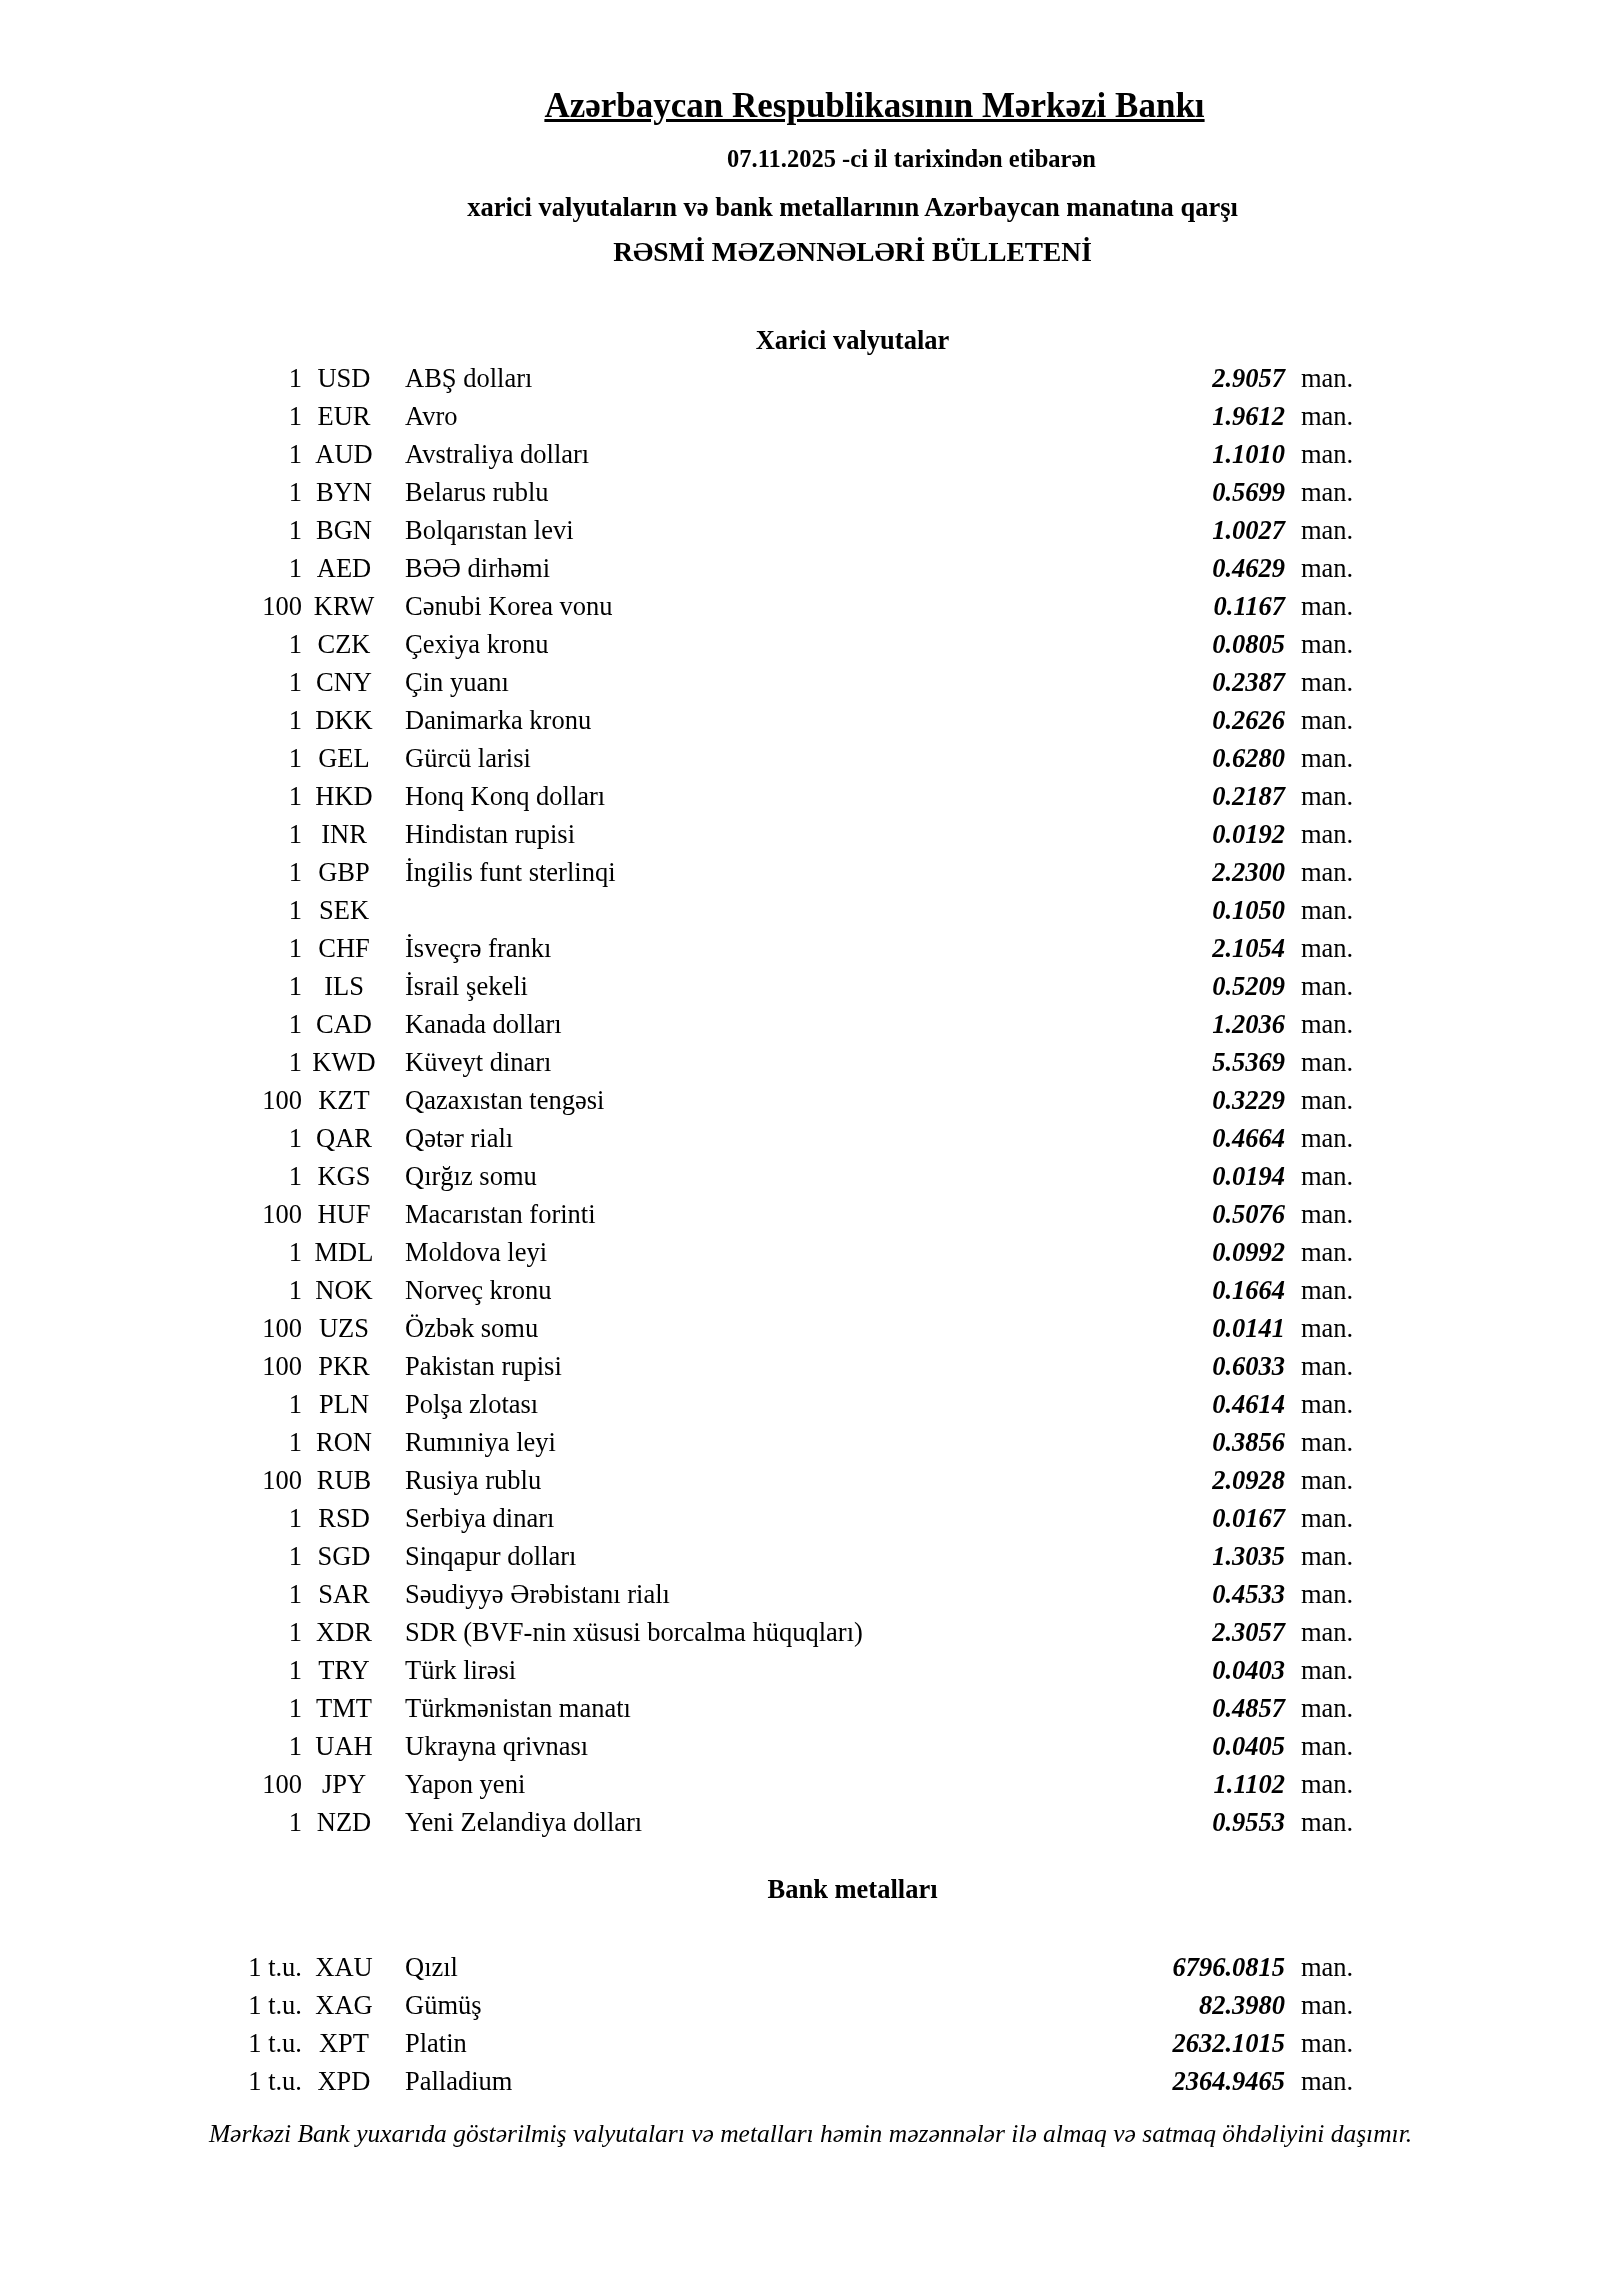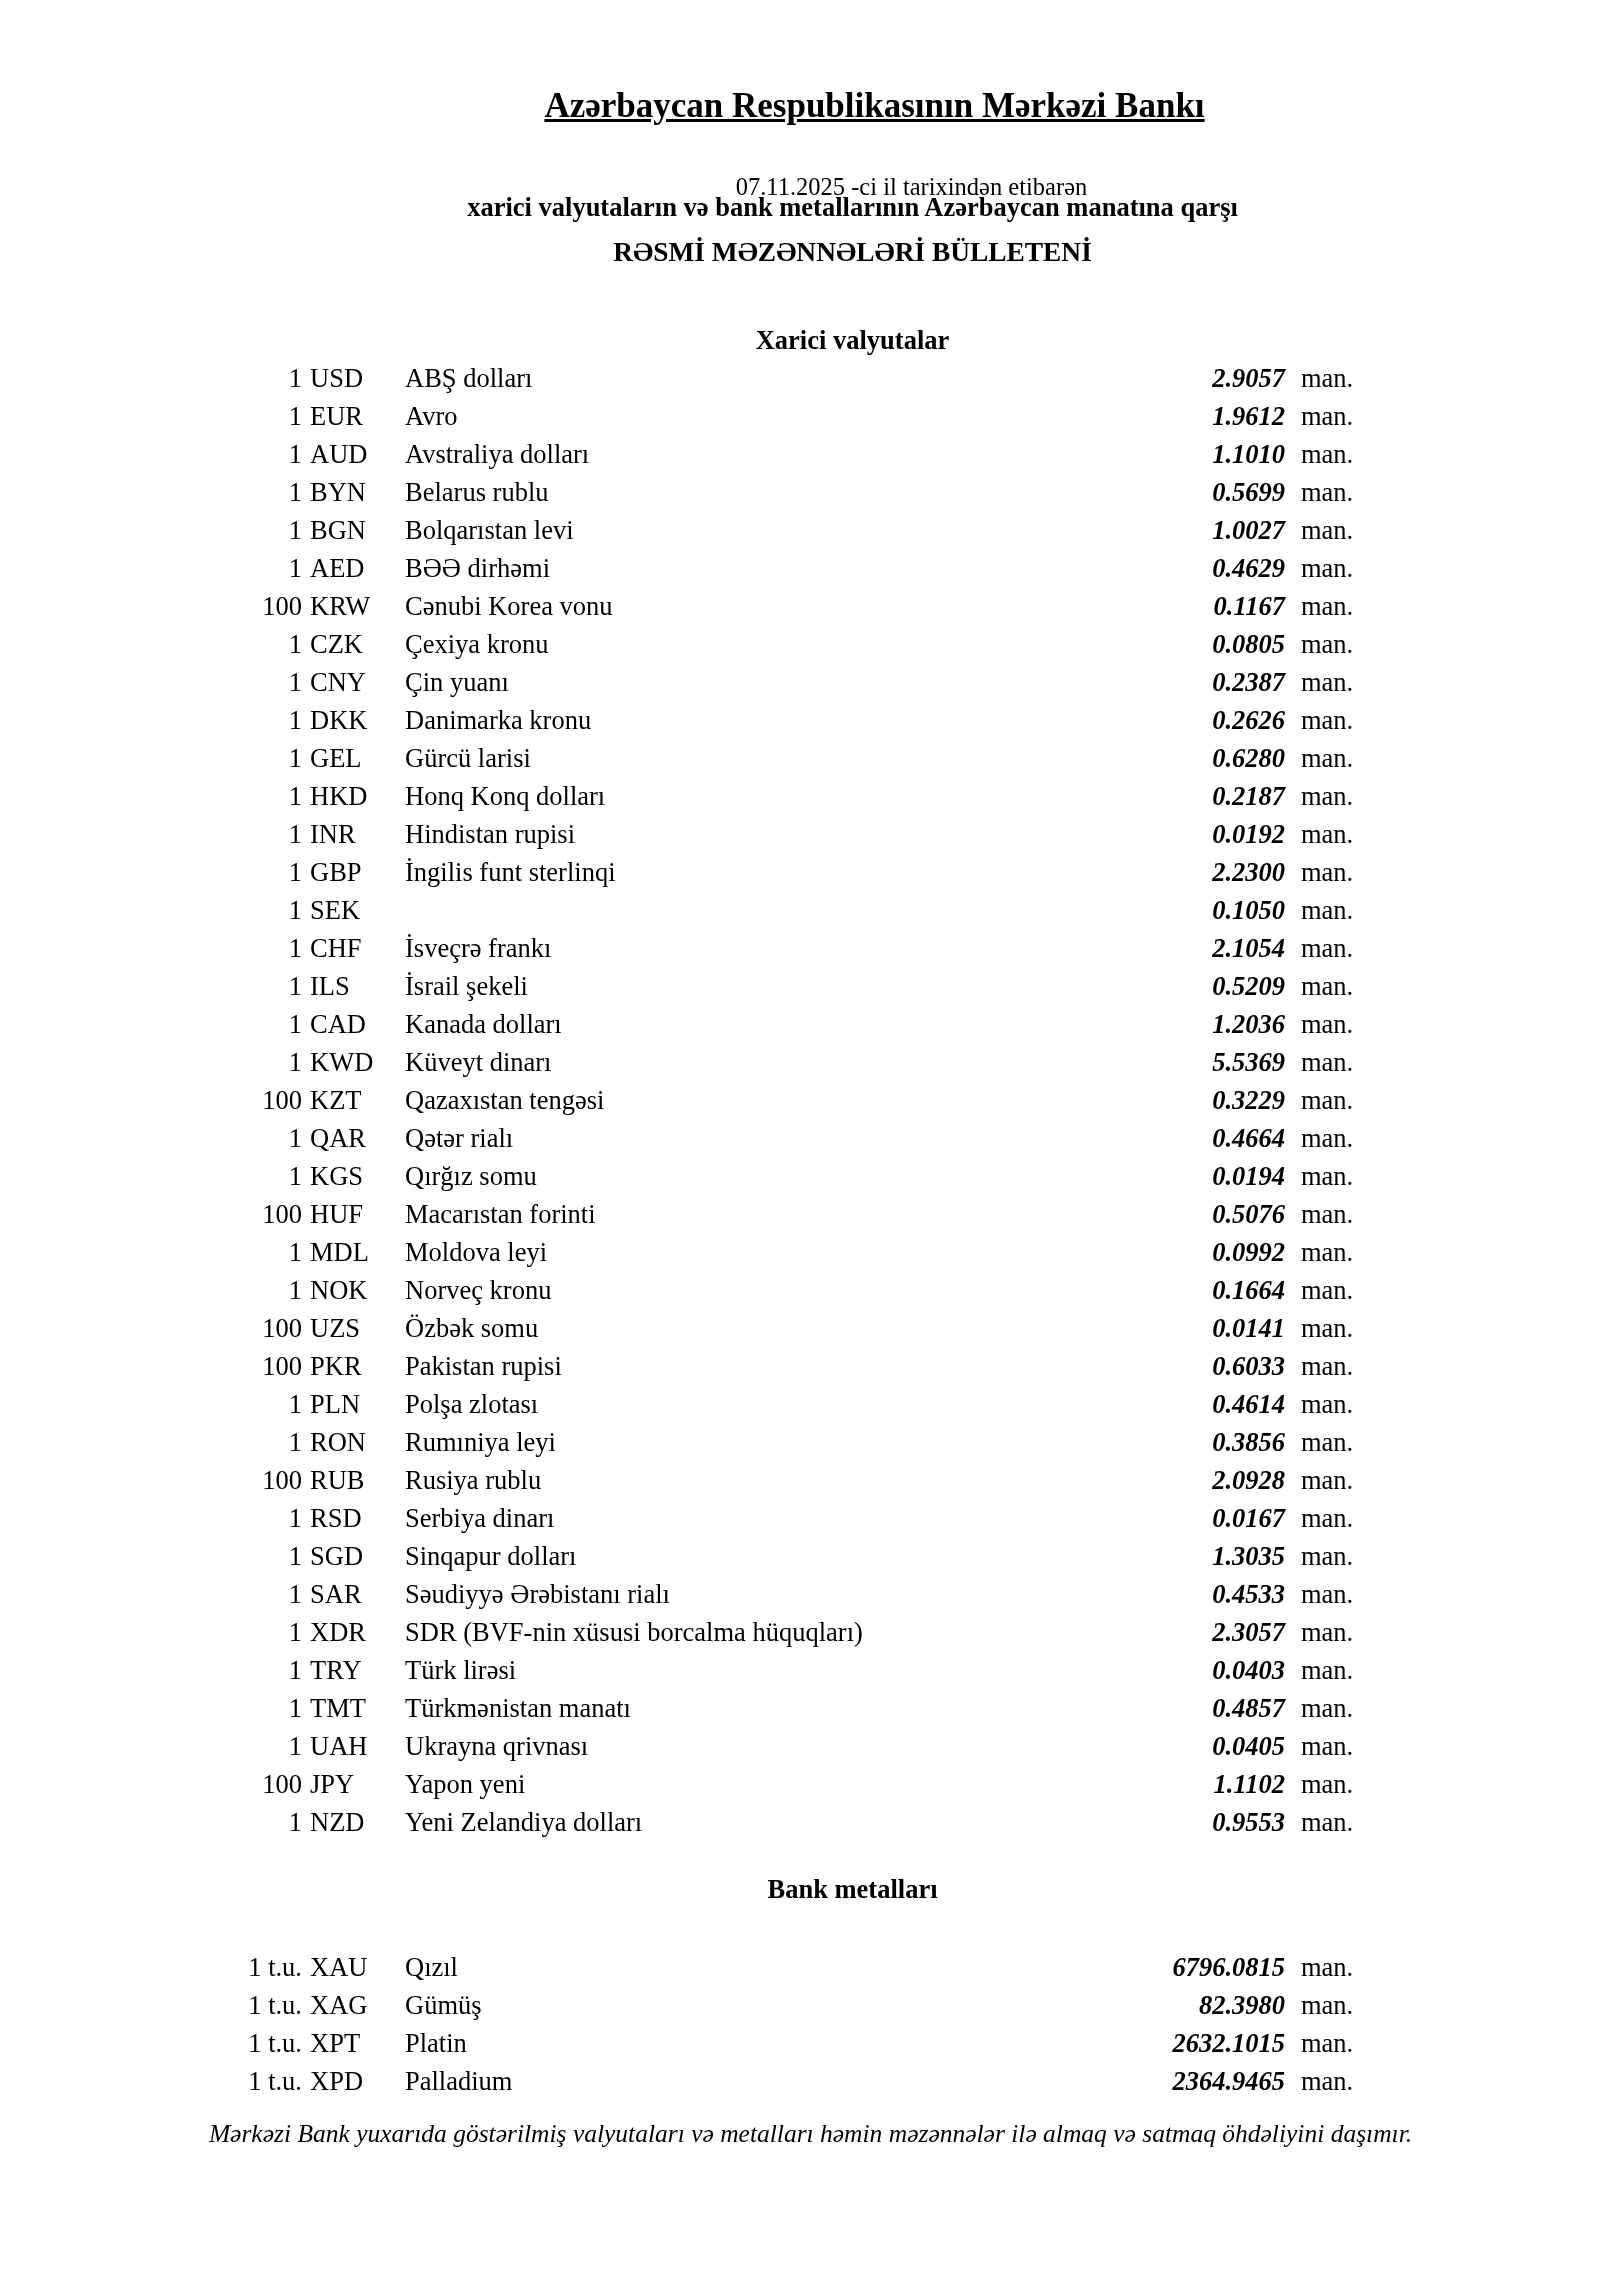--- a/index.html
+++ b/index.html
@@ -8,33 +8,33 @@
     width:1621px;
     height:2292px;
     background:#ffffff;
     color:#000000;
     font-family:"Liberation Serif", serif;
     overflow:hidden;
   }
   .abs{position:absolute;}
   
   #bank-name{top:86px;left:113px;width:1523px;text-align:center;font-size:35px;font-weight:bold;text-decoration:underline;}
-  #date-line{top:145px;left:202px;width:1419px;text-align:center;font-size:24.5px;font-weight:normal;margin-top:28px;}
+  #date-line{top:145px;left:202px;width:1419px;text-align:center;font-size:24.5px;font-weight:bold;}
   #subtitle{top:192px;left:84px;width:1537px;text-align:center;font-size:26.5px;font-weight:bold;}
   #bulletin-title{top:237px;left:84px;width:1537px;text-align:center;font-size:27.4px;font-weight:bold;}
   
   #currency-title{top:325px;left:84px;width:1537px;text-align:center;font-size:26.5px;font-weight:bold;}
   #metals-title{top:1874px;left:84px;width:1537px;text-align:center;font-size:26.5px;font-weight:bold;}
   
   #currency-rows{top:359px;left:0;width:1621px;}
   #metal-rows{top:1913px;left:0;width:1621px;margin-top:35px;}
   .row{position:relative;height:38px;line-height:38px;font-size:26.5px;}
   .cell{position:absolute;top:0;height:38px;white-space:nowrap;}
   .cell.qty{left:147px;width:155px;text-align:right;}
-  .cell.code{left:310px;width:88px;}
+  .cell.code{left:300px;width:88px;text-align:center;}
   .cell.name{left:405px;width:882px;text-align:left;}
   .cell.rate{left:1004px;width:281px;text-align:right;font-weight:bold;font-style:italic;}
   .cell.unit{left:1301px;width:118px;text-align:left;}
   
   #footer-note{top:2119px;left:0;width:1621px;text-align:center;font-size:25.5px;font-style:italic;}
 </style>
 </head>
 <body>
 
 <div id="page">

